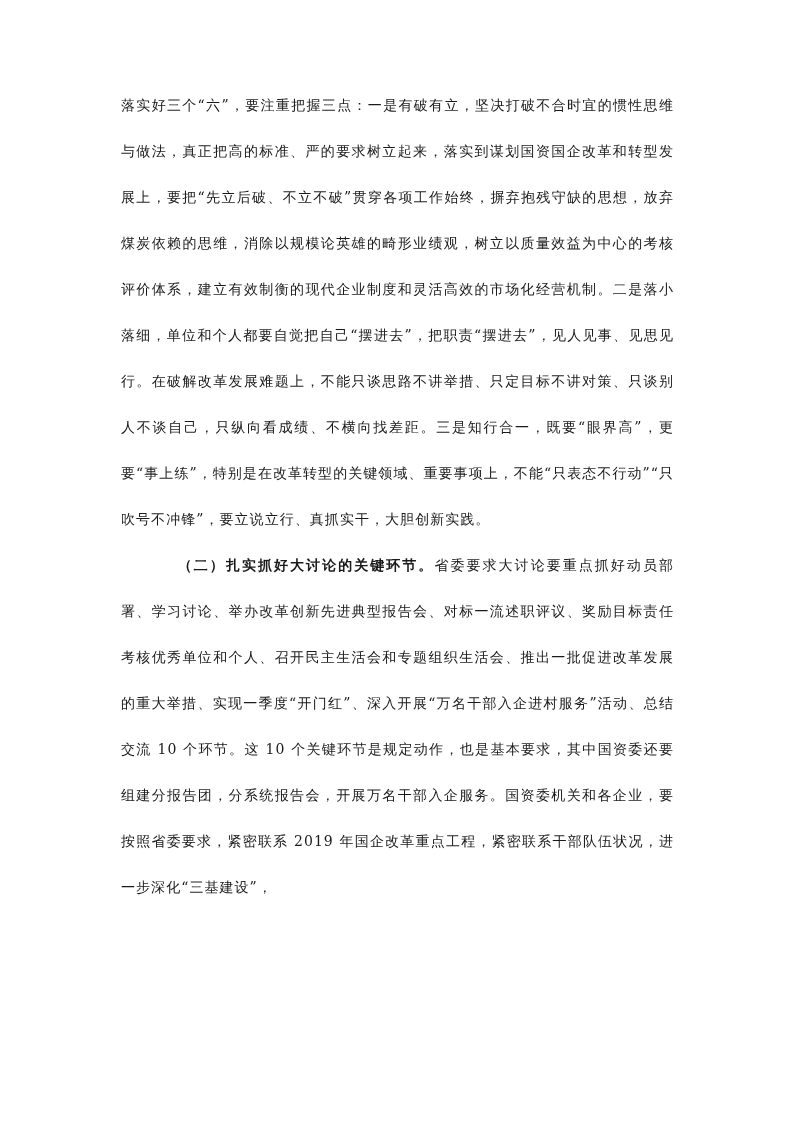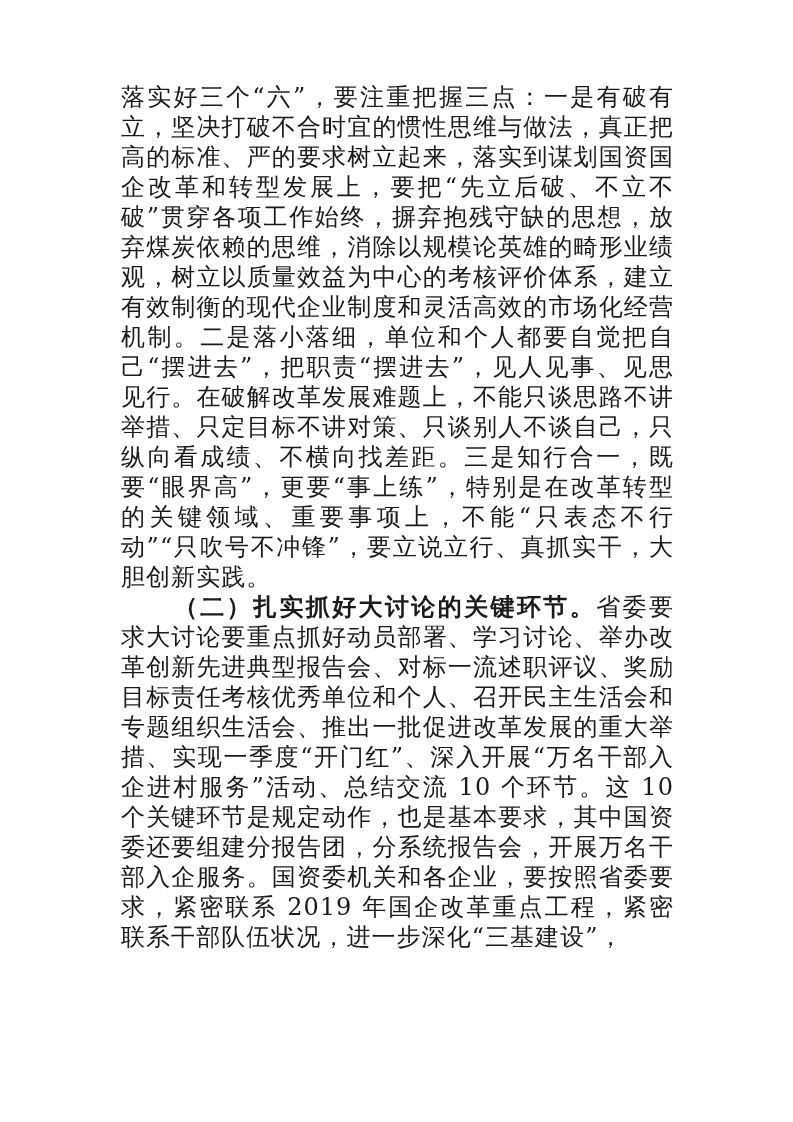--- a/index.html
+++ b/index.html
@@ -12,37 +12,38 @@
       height: 1122px;
       position: relative;
       overflow: hidden;
     }
     .page {
       position: absolute;
       left: 121px;
       top: 82px;
       width: 553px;
       font-family: "DejaVu Serif", "Liberation Serif", serif;
-      font-size: 24px;
-      line-height: 30px;
+      font-size: 14px;
+      line-height: 46px;
       color: #1a1a1a;
       text-align: justify;
       text-justify: inter-character;
     }
     .para {
       margin: 0;
       padding: 0;
       letter-spacing: 1.05px;
     }
     .para.indent {
       text-indent: 2.2em;
     }
     .heading {
       font-weight: bold;
       font-family: "DejaVu Sans", "Liberation Sans", sans-serif;
+      margin-left: 26px;
     }
   </style>
 </head>
 <body>
 
 <div class="page">
   <p class="para">落实好三个“六”，要注重把握三点：一是有破有立，坚决打破不合时宜的惯性思维与做法，真正把高的标准、严的要求树立起来，落实到谋划国资国企改革和转型发展上，要把“先立后破、不立不破”贯穿各项工作始终，摒弃抱残守缺的思想，放弃煤炭依赖的思维，消除以规模论英雄的畸形业绩观，树立以质量效益为中心的考核评价体系，建立有效制衡的现代企业制度和灵活高效的市场化经营机制。二是落小落细，单位和个人都要自觉把自己“摆进去”，把职责“摆进去”，见人见事、见思见行。在破解改革发展难题上，不能只谈思路不讲举措、只定目标不讲对策、只谈别人不谈自己，只纵向看成绩、不横向找差距。三是知行合一，既要“眼界高”，更要“事上练”，特别是在改革转型的关键领域、重要事项上，不能“只表态不行动”“只吹号不冲锋”，要立说立行、真抓实干，大胆创新实践。</p>
   <p class="para indent"><span class="heading">（二）扎实抓好大讨论的关键环节。</span><span>省委要求大讨论要重点抓好动员部署、学习讨论、举办改革创新先进典型报告会、对标一流述职评议、奖励目标责任考核优秀单位和个人、召开民主生活会和专题组织生活会、推出一批促进改革发展的重大举措、实现一季度“开门红”、深入开展“万名干部入企进村服务”活动、总结交流 10 个环节。这 10 个关键环节是规定动作，也是基本要求，其中国资委还要组建分报告团，分系统报告会，开展万名干部入企服务。国资委机关和各企业，要按照省委要求，紧密联系 2019 年国企改革重点工程，紧密联系干部队伍状况，进一步深化“三基建设”，</span></p>
 </div>
 

